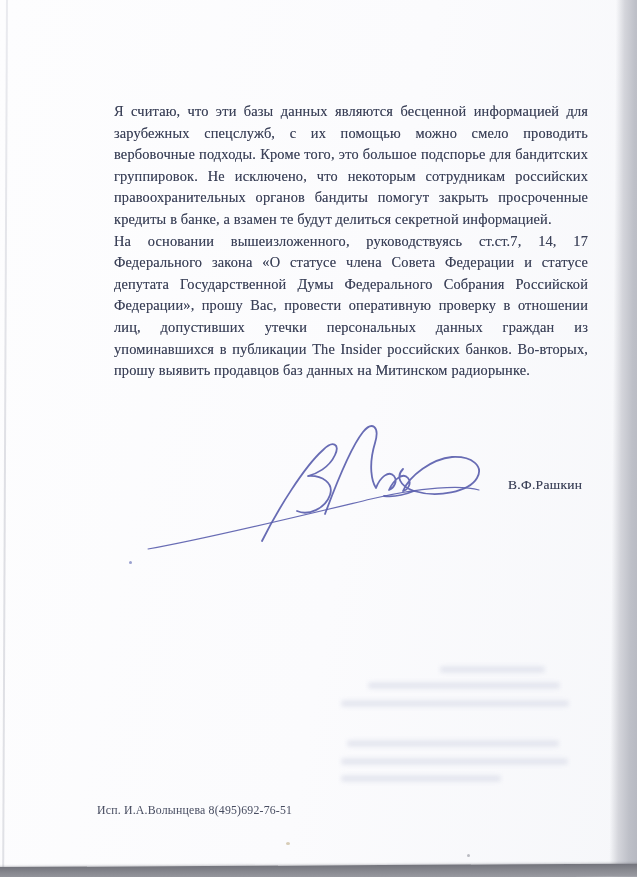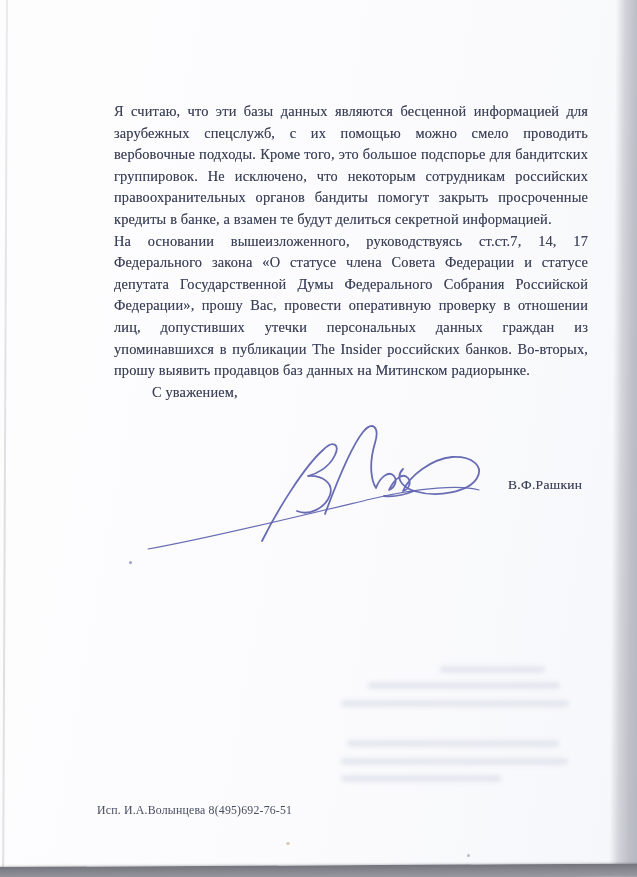--- a/index.html
+++ b/index.html
@@ -75,21 +75,20 @@
   .dust.d2 { left: 467px; top: 854px; width: 3px; height: 3px; background: #babbc2; }
 </style>
 </head>
 <body>
 
 <div class="scan">
 
   <div class="letter-body">
     <p>Я считаю, что эти базы данных являются бесценной информацией для зарубежных спецслужб, с их помощью можно смело проводить вербовочные подходы. Кроме того, это большое подспорье для бандитских группировок. Не исключено, что некоторым сотрудникам российских правоохранительных органов бандиты помогут закрыть просроченные кредиты в банке, а взамен те будут делиться секретной информацией.</p>
     <p>На основании вышеизложенного, руководствуясь ст.ст.7, 14, 17 Федерального закона «О статусе члена Совета Федерации и статусе депутата Государственной Думы Федерального Собрания Российской Федерации», прошу Вас, провести оперативную проверку в отношении лиц, допустивших утечки персональных данных граждан из упоминавшихся в публикации The Insider российских банков. Во-вторых, прошу выявить продавцов баз данных на Митинском радиорынке.</p>
-    <p class="indent">С уважением,</p>
   </div>
 
   <svg class="sig" viewBox="0 0 340 150" xmlns="http://www.w3.org/2000/svg" aria-hidden="true">
     <path class="thin" d="M2,132 C60,122 150,100 225,82 C275,70 316,68 333,73" stroke="#5b5fae"></path>
     <path class="thick" d="M116,124 C132,92 158,50 177,33 C187,23 194,27 189,38 C183,51 170,57 162,59 C176,58 188,66 184,78 C179,92 162,99 151,94" stroke="#5b5fae"></path>
     <path class="thick" d="M179,97 C189,70 205,30 217,15 C226,4 234,9 229,26 C222,49 226,65 230,71 C234,60 243,53 248,59 C252,64 248,71 243,73 C248,62 257,55 262,61 C266,66 262,73 257,74 C264,58 286,42 306,40 C326,39 338,49 331,61 C323,75 291,81 268,74 C253,69 250,59 257,52 M268,74 C258,78 246,80 238,79" stroke="#5b5fae"></path>
   </svg>
   <div class="ink-speck"></div>
 
   <div class="signatory">В.Ф.Рашкин</div>

